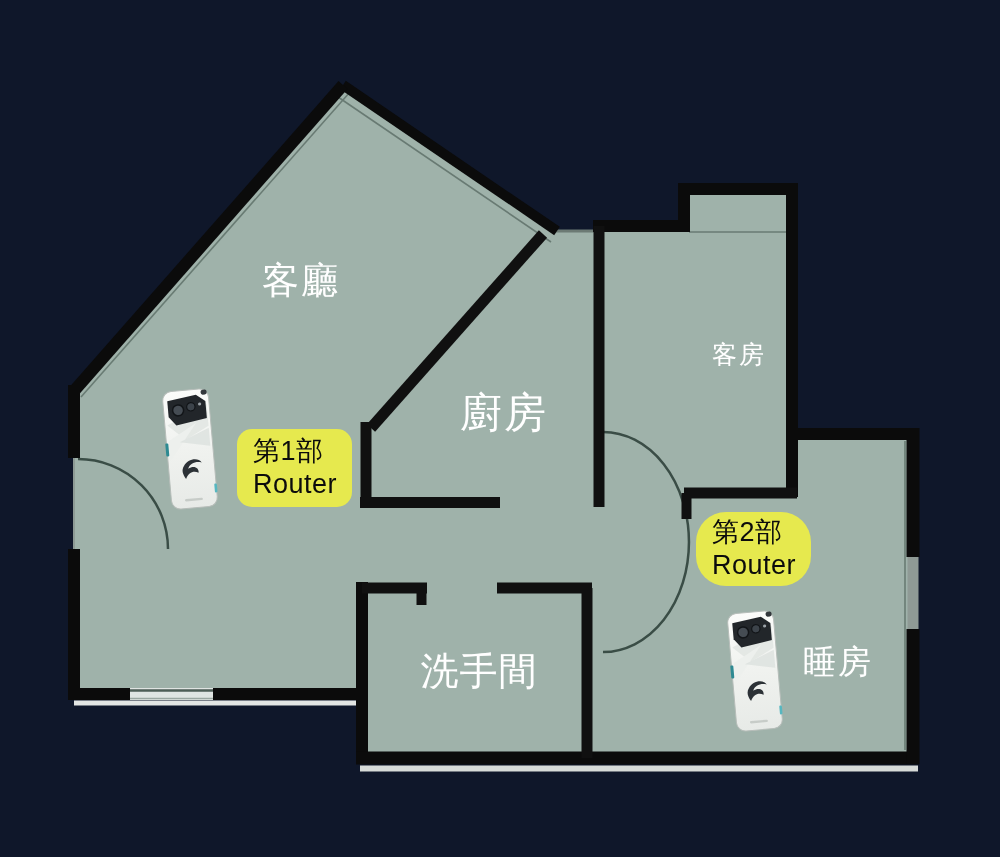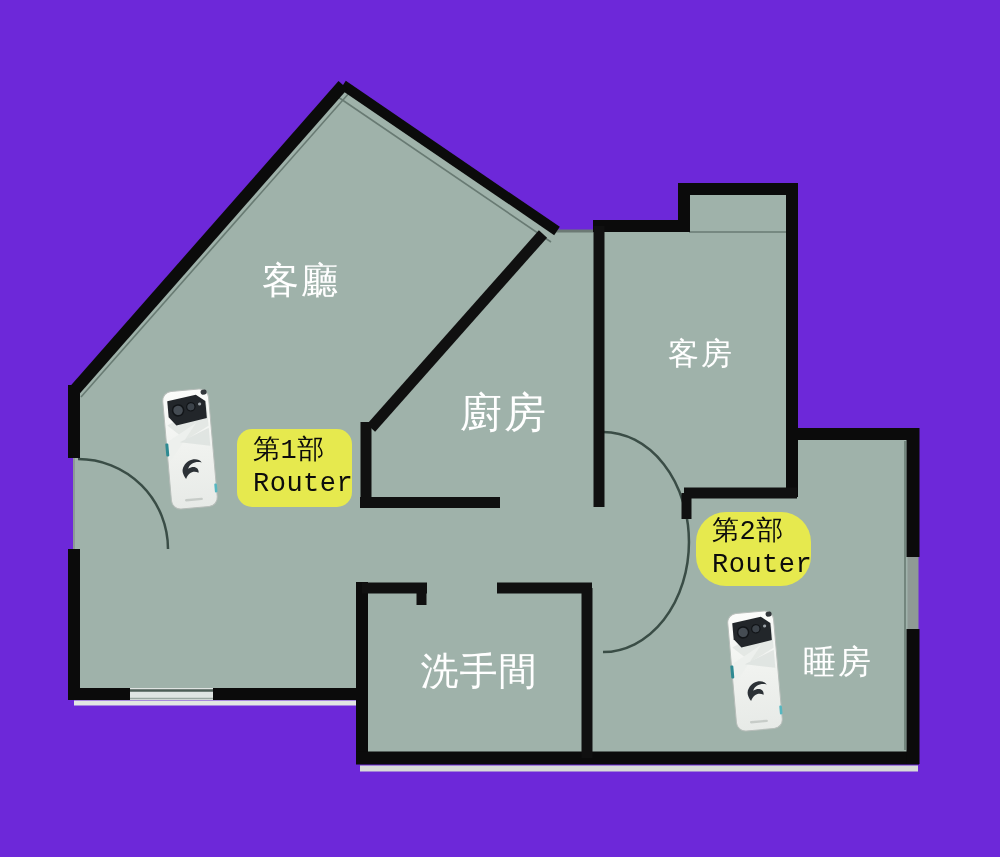--- a/index.html
+++ b/index.html
@@ -1,35 +1,35 @@
 <!DOCTYPE html>
 <html><head>
 <meta charset="utf-8">
 <style>
   html,body{margin:0;padding:0;background:#ffffff;}
   .stage{
-    position:relative;width:1000px;height:857px;background:#6d28d9;overflow:hidden;
+    position:relative;width:1000px;height:857px;background:#0f172a;overflow:hidden;
     font-family:"Liberation Sans","DejaVu Sans",sans-serif;
   }
   .plan-svg{position:absolute;left:0;top:0;width:1000px;height:857px;}
   .room-label{
     position:absolute;transform:translate(-50%,-50%);
     color:#ffffff;font-weight:500;white-space:nowrap;letter-spacing:2px;
     text-shadow:0 0 1px rgba(255,255,255,.25);
   }
   .lbl-living  {left:301px;top:281px;font-size:37px;}
   .lbl-kitchen {left:504px;top:413px;font-size:42px;}
-  .lbl-guest   {left:701px;top:354px;font-size:31px;}
+  .lbl-guest   {left:739px;top:354px;font-size:25px;}
   .lbl-bath    {left:479px;top:671px;font-size:38px;letter-spacing:1px;}
   .lbl-bed     {left:838px;top:662px;font-size:33px;}
   .router-badge{
     position:absolute;background:#e6e94e;border-radius:15px;
     display:flex;flex-direction:column;justify-content:center;
     padding-left:16px;box-sizing:border-box;color:#0c0c0c;
-    font-size:27px;line-height:1.24;font-weight:400;letter-spacing:0.5px;font-family:Liberation Mono, monospace;
+    font-size:27px;line-height:1.24;font-weight:400;letter-spacing:0.5px;
   }
   .badge-1{left:237px;top:429px;width:115px;height:78px;}
   .badge-2{left:696px;top:512px;width:115px;height:74px;border-radius:30px;}
 </style>
 </head>
 <body>
 
 <div class="stage">
 
   <svg class="plan-svg" viewBox="0 0 1000 857" aria-hidden="true">

